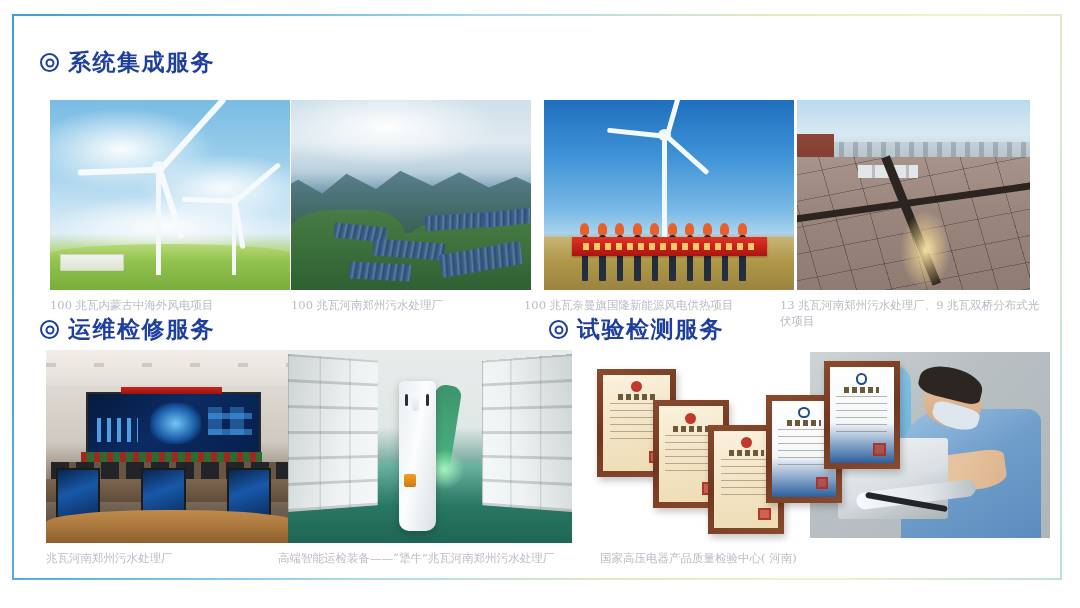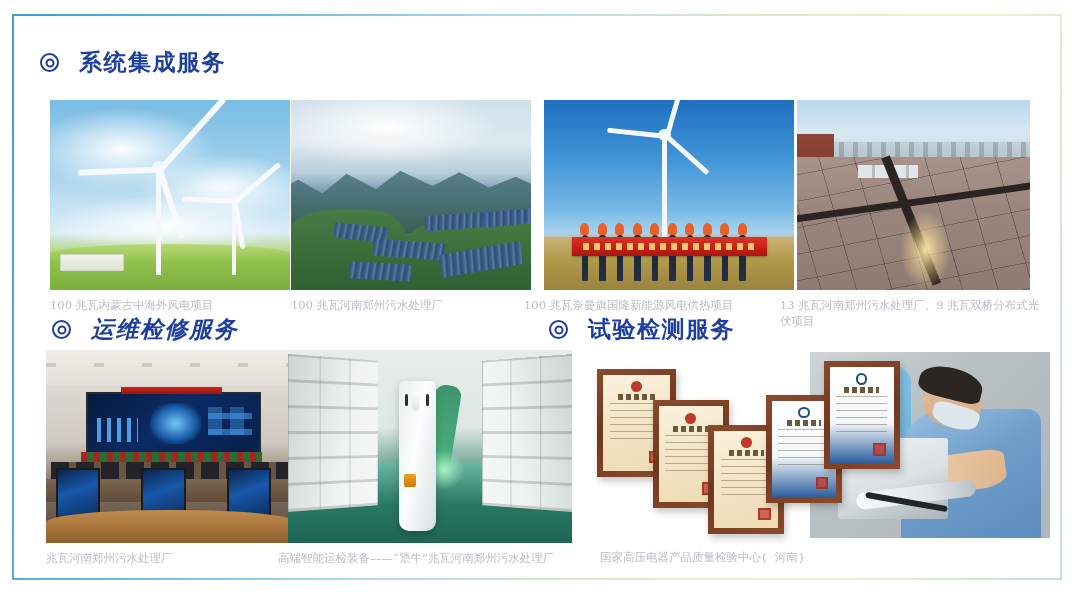--- a/index.html
+++ b/index.html
@@ -37,21 +37,21 @@
     box-shadow: 3px 4px 7px rgba(120,130,140,0.22);
     pointer-events: none;
     z-index: -1;
   }
 
   
   .heading {
     position: absolute;
     display: flex;
     align-items: center;
-    gap: 20px;
+    gap: 9px;
     white-space: nowrap;
   }
   .heading .ring {
     display: inline-block;
     width: 19px; height: 19px;
     border-radius: 50%;
     border: 2.4px solid #1f3f9e;
     box-sizing: border-box;
     position: relative;
   }
@@ -67,21 +67,21 @@
   }
   .heading .htext {
     font-family: "DejaVu Sans", "Liberation Sans", sans-serif;
     font-size: 23px;
     font-weight: bold;
     color: #1f3f9e;
     letter-spacing: 1.5px;
   }
 
   #h-sys  { left: 40px; top: 47px; }
-  #h-ops  { left: 52px; top: 314px; font-style: italic; }
+  #h-ops  { left: 40px; top: 314px; }
   #h-test { left: 549px; top: 314px; }
 
   
   .caption {
     position: absolute;
     font-family: "DejaVu Serif", "Liberation Serif", serif;
     font-size: 11.5px;
     color: #b9bcc4;
     line-height: 16px;
     text-align: left;
@@ -619,15 +619,15 @@
           <div class="ttl"></div>
           <div class="lines"></div>
           <div class="seal"></div>
         </div>
       </div>
     </div>
   </div>
 
   <div class="caption" style="left:46px; top:550px; width:251px;">兆瓦河南郑州污水处理厂</div>
   <div class="caption" style="left:278px; top:550px; width:304px;">高端智能运检装备——“犟牛”兆瓦河南郑州污水处理厂</div>
-  <div class="caption" style="left:600px; top:550px; width:440px;font-family:Liberation Mono, monospace;">国家高压电器产品质量检验中心( 河南)</div>
+  <div class="caption" style="left:600px; top:550px; width:440px;">国家高压电器产品质量检验中心( 河南)</div>
 
 </div>
 
 </body></html>

